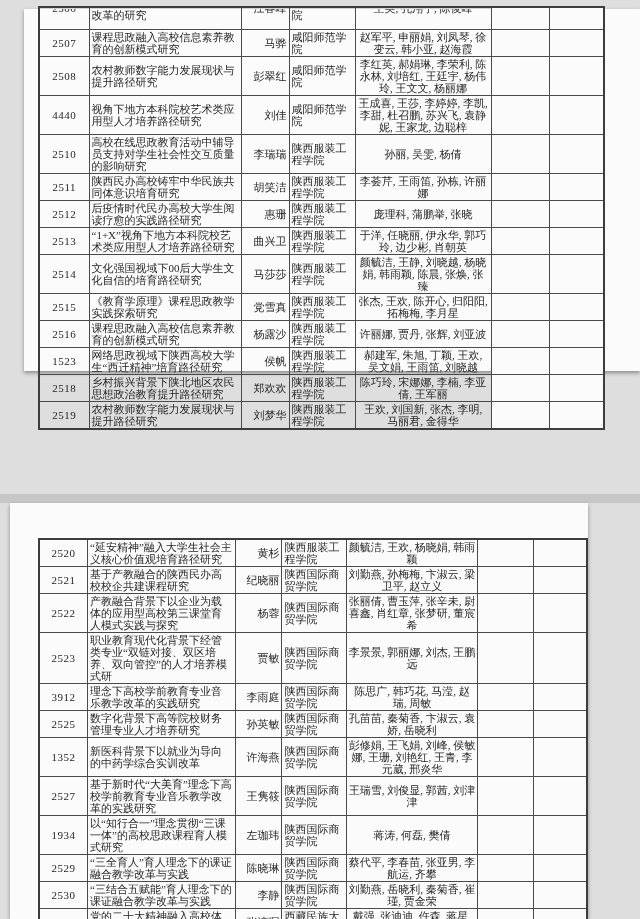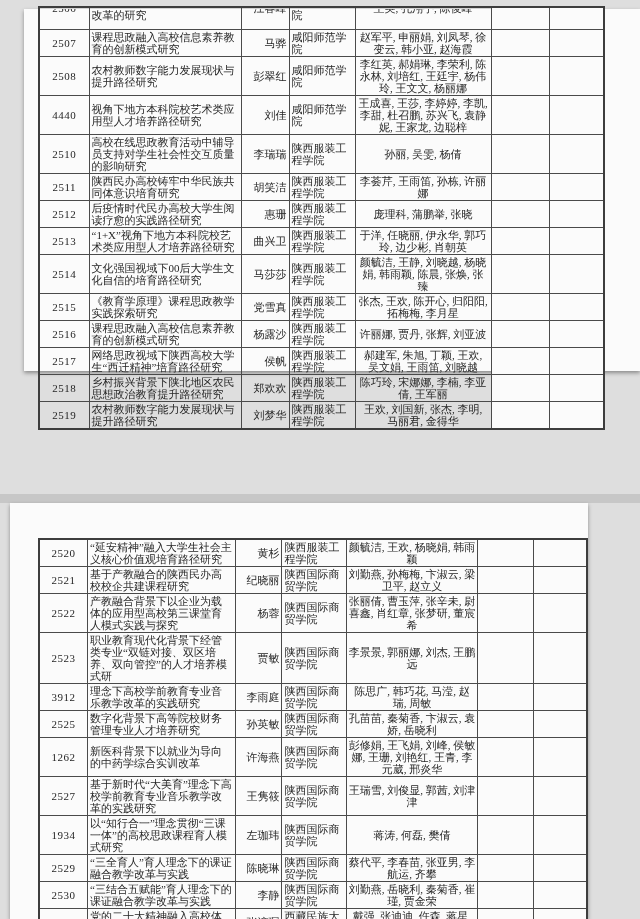--- a/index.html
+++ b/index.html
@@ -313,21 +313,21 @@
           </td>
           <td class="empty">
             <div class="clip"><span></span></div>
           </td>
           <td class="empty">
             <div class="clip"><span></span></div>
           </td>
         </tr>
         <tr>
           <td class="id">
-            <div class="clip"><span>2517</span></div>
+            <div class="clip"><span>1523</span></div>
           </td>
           <td class="title">
             <div class="clip"><span>网络思政视域下陕西高校大学生“西迁精神”培育路径研究</span></div>
           </td>
           <td class="leader">
             <div class="clip"><span>侯帆</span></div>
           </td>
           <td class="inst">
             <div class="clip"><span>陕西服装工程学院</span></div>
           </td>
@@ -538,21 +538,21 @@
           </td>
           <td class="empty">
             <div class="clip"><span></span></div>
           </td>
           <td class="empty">
             <div class="clip"><span></span></div>
           </td>
         </tr>
         <tr>
           <td class="id">
-            <div class="clip"><span>1262</span></div>
+            <div class="clip"><span>1352</span></div>
           </td>
           <td class="title">
             <div class="clip"><span>新医科背景下以就业为导向的中药学综合实训改革</span></div>
           </td>
           <td class="leader">
             <div class="clip"><span>许海燕</span></div>
           </td>
           <td class="inst">
             <div class="clip"><span>陕西国际商贸学院</span></div>
           </td>

